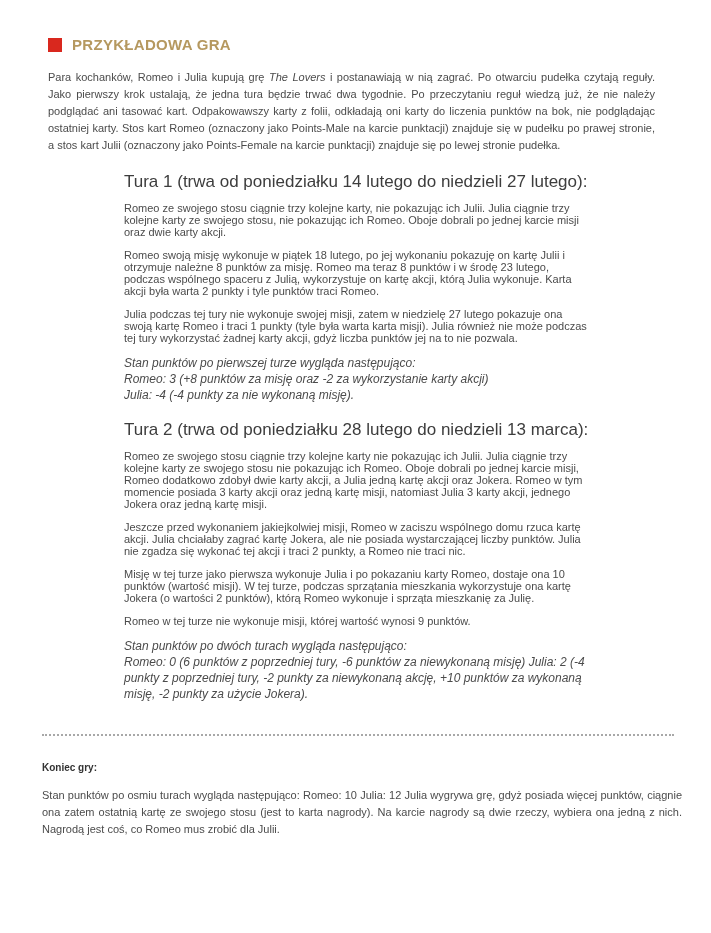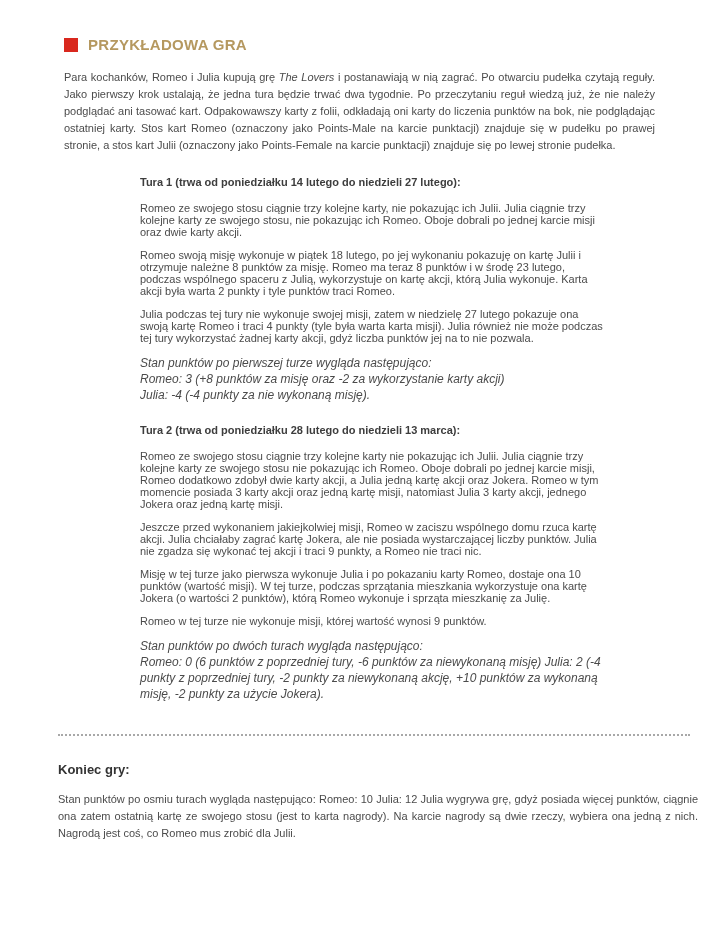--- a/index.html
+++ b/index.html
@@ -6,21 +6,21 @@
   html, body { background: #ffffff; }
   body {
     font-family: "Liberation Sans", "DejaVu Sans", sans-serif;
     -webkit-font-smoothing: antialiased;
   }
   .page {
     position: relative;
     width: 711px;
     height: 854px;
     background: #ffffff;
-    padding: 36px 56px 20px 64px;
+    padding: 36px 56px 20px 48px;
     color: #4b4b4b;
     overflow: hidden;
   }
   
   .doc-header {
     display: flex;
     align-items: center;
     margin-bottom: 16px;
   }
   .red-square {
@@ -47,22 +47,22 @@
     text-align: justify;
     margin-bottom: 20px;
   }
   .intro em { font-style: italic; }
   
   .turns {
     margin-left: 76px;
     width: 466px;
   }
   .turn-heading {
-    font-size: 11px;
-    font-weight: bold;
+    font-size: 17px;
+    font-weight: normal;
     color: #3d3d3d;
     margin: 19px 0 12px 0;
     line-height: 16px;
   }
   .turns p {
     font-size: 11px;
     line-height: 12px;
     margin-bottom: 11px;
     text-align: left;
   }
@@ -78,21 +78,21 @@
   .dotted-separator {
     border: 0;
     border-top: 2px dotted #a8a8a8;
     margin: 32px 0 0 -6px;
     width: 632px;
     height: 0;
   }
   
   .end-section { margin-top: 26px; margin-left: -6px; width: 640px; }
   .end-heading {
-    font-size: 13px;
+    font-size: 10px;
     font-weight: bold;
     color: #333333;
     margin-bottom: 14px;
   }
   .end-paragraph {
     font-size: 11px;
     line-height: 17px;
     text-align: justify;
     color: #4b4b4b;
   }
@@ -107,30 +107,30 @@
     <span class="doc-title">PRZYKŁADOWA GRA</span>
   </div>
 
   <p class="body-text intro"><span>Para kochanków, Romeo i Julia kupują grę </span><em>The Lovers</em><span> i postanawiają w nią zagrać. Po otwarciu pudełka czytają reguły. Jako pierwszy krok ustalają, że jedna tura będzie trwać dwa tygodnie. Po przeczytaniu reguł wiedzą już, że nie należy podglądać ani tasować kart. Odpakowawszy karty z folii, odkładają oni karty do liczenia punktów na bok, nie podglądając ostatniej karty. Stos kart Romeo (oznaczony jako Points-Male na karcie punktacji) znajduje się w pudełku po prawej stronie, a stos kart Julii (oznaczony jako Points-Female na karcie punktacji) znajduje się po lewej stronie pudełka.</span></p>
 
   <div class="turns body-text">
 
     <h2 class="turn-heading">Tura 1 (trwa od poniedziałku 14 lutego do niedzieli 27 lutego):</h2>
     <p>Romeo ze swojego stosu ciągnie trzy kolejne karty, nie pokazując ich Julii. Julia ciągnie trzy kolejne karty ze swojego stosu, nie pokazując ich Romeo. Oboje dobrali po jednej karcie misji oraz dwie karty akcji.</p>
     <p>Romeo swoją misję wykonuje w piątek 18 lutego, po jej wykonaniu pokazuję on kartę Julii i otrzymuje należne 8 punktów za misję. Romeo ma teraz 8 punktów i w środę 23 lutego, podczas wspólnego spaceru z Julią, wykorzystuje on kartę akcji, którą Julia wykonuje. Karta akcji była warta 2 punkty i tyle punktów traci Romeo.</p>
-    <p>Julia podczas tej tury nie wykonuje swojej misji, zatem w niedzielę 27 lutego pokazuje ona swoją kartę Romeo i traci 4 punkty (tyle była warta karta misji). Julia również nie może podczas tej tury wykorzystać żadnej karty akcji, gdyż liczba punktów jej na to nie pozwala.</p>
+    <p>Julia podczas tej tury nie wykonuje swojej misji, zatem w niedzielę 27 lutego pokazuje ona swoją kartę Romeo i traci 1 punkty (tyle była warta karta misji). Julia również nie może podczas tej tury wykorzystać żadnej karty akcji, gdyż liczba punktów jej na to nie pozwala.</p>
     <div class="stats">
       <div>Stan punktów po pierwszej turze wygląda następująco:</div>
       <div>Romeo: 3 (+8 punktów za misję oraz -2 za wykorzystanie karty akcji)</div>
       <div>Julia: -4 (-4 punkty za nie wykonaną misję).</div>
     </div>
 
     <h2 class="turn-heading">Tura 2 (trwa od poniedziałku 28 lutego do niedzieli 13 marca):</h2>
     <p>Romeo ze swojego stosu ciągnie trzy kolejne karty nie pokazując ich Julii. Julia ciągnie trzy kolejne karty ze swojego stosu nie pokazując ich Romeo. Oboje dobrali po jednej karcie misji, Romeo dodatkowo zdobył dwie karty akcji, a Julia jedną kartę akcji oraz Jokera. Romeo w tym momencie posiada 3 karty akcji oraz jedną kartę misji, natomiast Julia 3 karty akcji, jednego Jokera oraz jedną kartę misji.</p>
-    <p>Jeszcze przed wykonaniem jakiejkolwiej misji, Romeo w zaciszu wspólnego domu rzuca kartę akcji. Julia chciałaby zagrać kartę Jokera, ale nie posiada wystarczającej liczby punktów. Julia nie zgadza się wykonać tej akcji i traci 9 punkty, a Romeo nie traci nic.</p>
+    <p>Jeszcze przed wykonaniem jakiejkolwiej misji, Romeo w zaciszu wspólnego domu rzuca kartę akcji. Julia chciałaby zagrać kartę Jokera, ale nie posiada wystarczającej liczby punktów. Julia nie zgadza się wykonać tej akcji i traci 2 punkty, a Romeo nie traci nic.</p>
     <p>Misję w tej turze jako pierwsza wykonuje Julia i po pokazaniu karty Romeo, dostaje ona 10 punktów (wartość misji). W tej turze, podczas sprzątania mieszkania wykorzystuje ona kartę Jokera (o wartości 2 punktów), którą Romeo wykonuje i sprząta mieszkanię za Julię.</p>
     <p>Romeo w tej turze nie wykonuje misji, której wartość wynosi 9 punktów.</p>
     <div class="stats">
       <div>Stan punktów po dwóch turach wygląda następująco:</div>
       <div>Romeo: 0 (6 punktów z poprzedniej tury, -6 punktów za niewykonaną misję) Julia: 2 (-4 punkty z poprzedniej tury, -2 punkty za niewykonaną akcję, +10 punktów za wykonaną misję, -2 punkty za użycie Jokera).</div>
     </div>
 
   </div>
 
   <hr class="dotted-separator">

